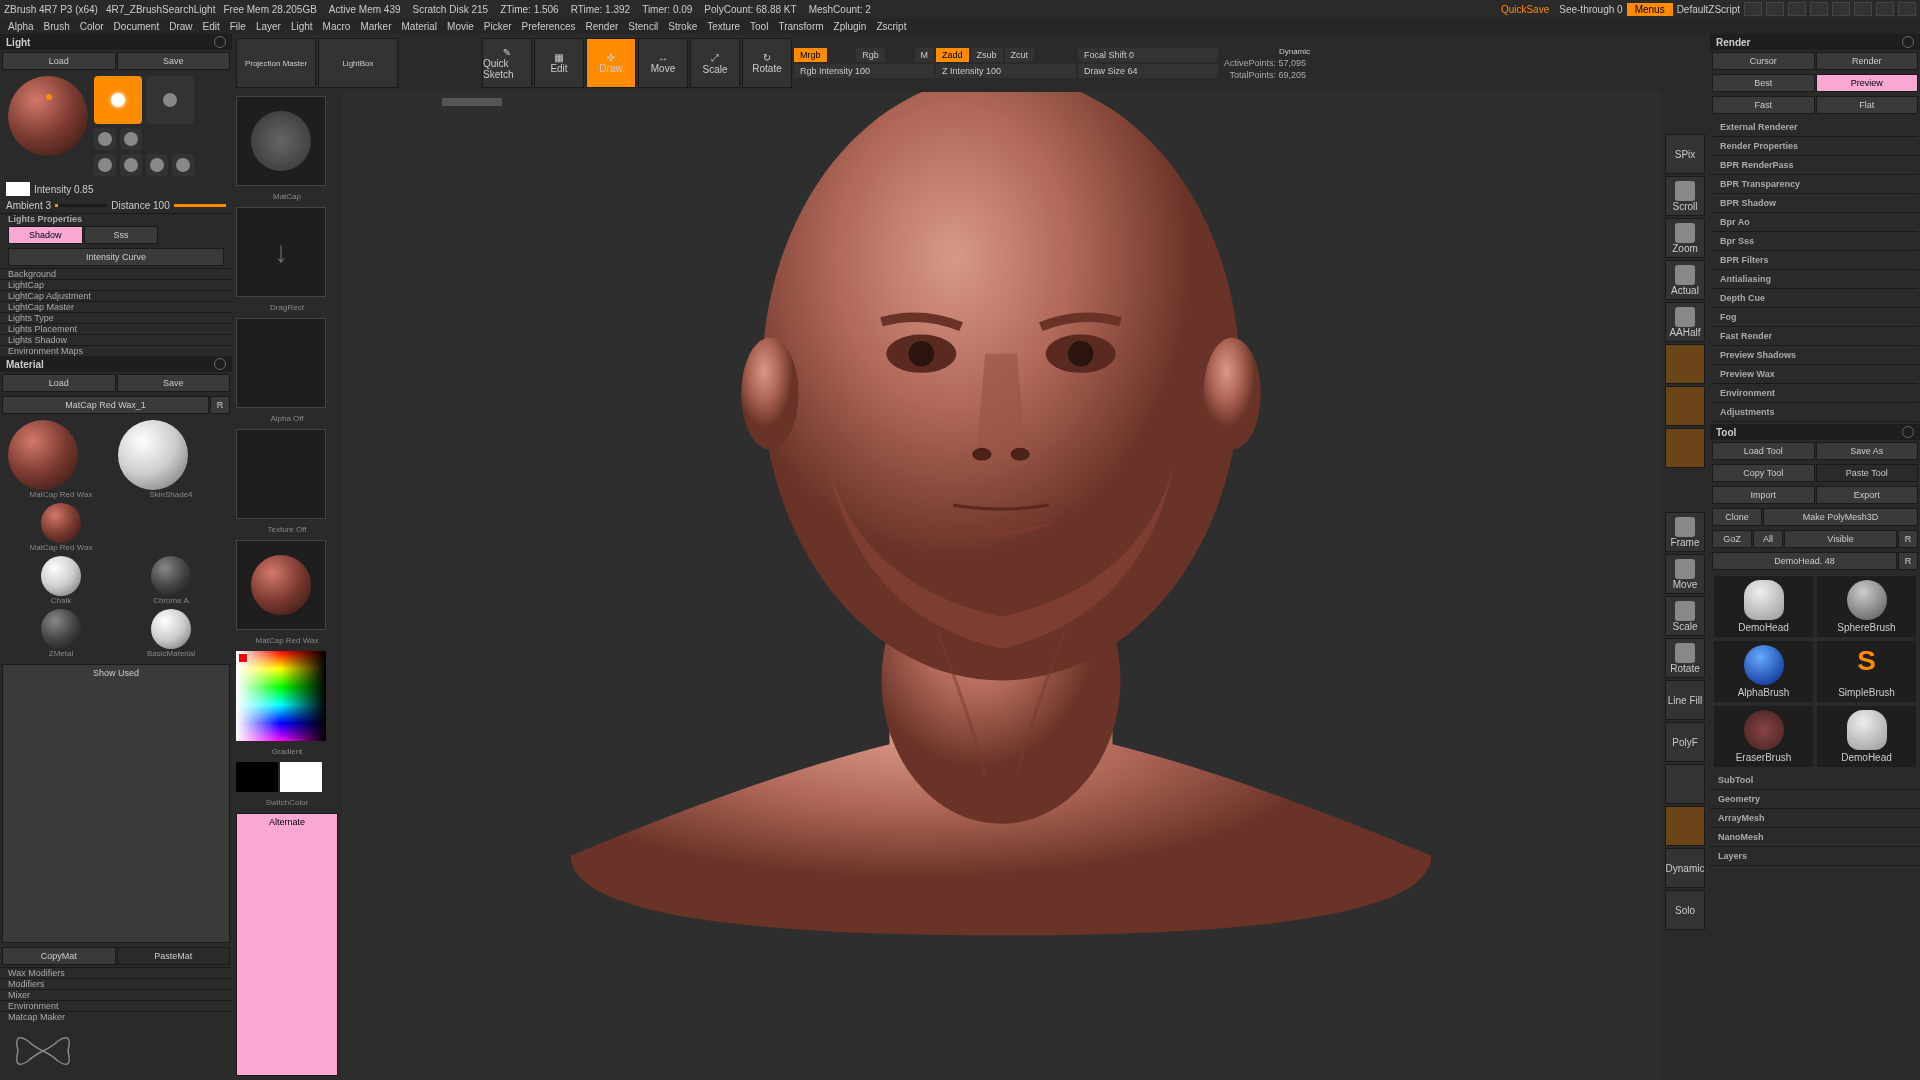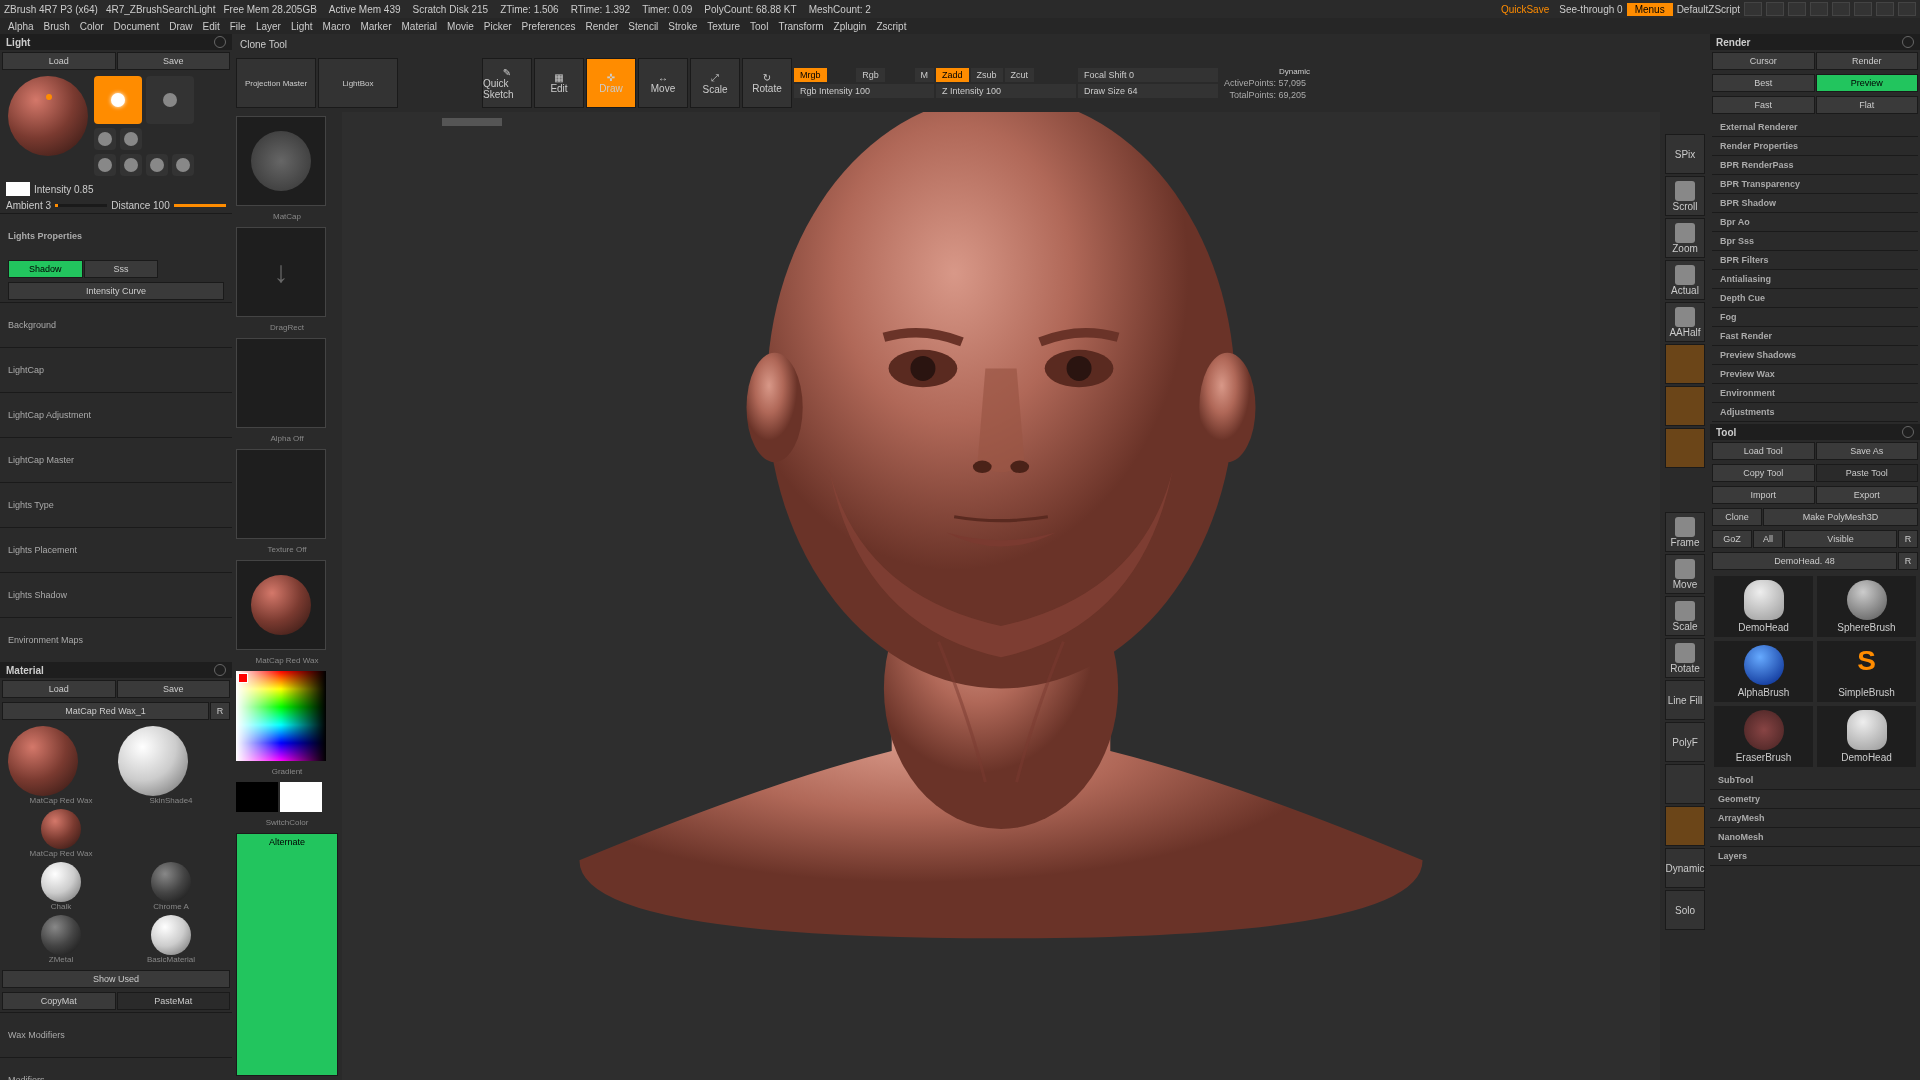--- a/index.html
+++ b/index.html
@@ -24,34 +24,34 @@
 .right-strip { width: 50px; background: #2a2a2a; display: flex; flex-direction: column; align-items: center; padding-top: 100px; gap: 2px; }
 .right-panel { width: 210px; background: #2a2a2a; display: flex; flex-direction: column; }
 
 
 .panel-header { background: #1e1e1e; padding: 2px 6px; font-size: 11px; font-weight: bold; color: #ccc; display: flex; justify-content: space-between; align-items: center; }
 .panel-header .refresh { width: 12px; height: 12px; border: 1px solid #666; border-radius: 50%; }
 
 
 .btn-row { display: flex; gap: 1px; padding: 2px; }
 .btn { flex: 1; background: #3a3a3a; padding: 3px 4px; text-align: center; font-size: 9px; border: 1px solid #1a1a1a; }
-.btn.orange { background: #22c55e; color: #000; }
+.btn.orange { background: #f9a8d4; color: #000; }
 .btn.dark { background: #2a2a2a; }
 .light-slot { width: 48px; height: 48px; background: #333; border-radius: 4px; display: flex; align-items: center; justify-content: center; }
 .light-slot.active { background: #ff8c00; }
 .light-sphere { width: 80px; height: 80px; border-radius: 50%; background: radial-gradient(circle at 35% 30%, #d4786a, #7a3a30 50%, #2a1410); }
 .light-bulb { width: 14px; height: 14px; border-radius: 50%; background: #888; }
 .light-bulb.on { background: #fff; box-shadow: 0 0 4px #fff; }
 
 .slider-row { display: flex; align-items: center; padding: 2px 6px; gap: 4px; font-size: 9px; }
 .slider-row .swatch { width: 24px; height: 14px; background: #fff; }
 .slider-track { flex: 1; height: 3px; background: #1a1a1a; position: relative; }
 .slider-fill { height: 100%; background: #ff8c00; }
 
-.sub-section { padding: 17px 8px; font-size: 9px; color: #aaa; border-top: 1px solid #1a1a1a; }
+.sub-section { padding: 0 8px; font-size: 9px; color: #aaa; border-top: 1px solid #1a1a1a; }
 .sub-section.bold { font-weight: bold; }
 
 
 .mat-grid { display: grid; grid-template-columns: repeat(2, 1fr); gap: 4px; padding: 4px 8px; }
 .mat-sphere { width: 70px; height: 70px; border-radius: 50%; background: radial-gradient(circle at 35% 30%, #d4786a, #7a3a30 50%, #2a1410); }
 .mat-sphere.white { background: radial-gradient(circle at 35% 30%, #fff, #ccc 50%, #666); }
 .mat-sphere.small { width: 40px; height: 40px; }
 .mat-sphere.dark { background: radial-gradient(circle at 35% 30%, #888, #444 50%, #111); }
 .mat-label { font-size: 8px; text-align: center; color: #888; }
 
@@ -287,23 +287,20 @@
     <div class="sub-section">Modifiers</div>
     <div class="sub-section">Mixer</div>
     <div class="sub-section">Environment</div>
     <div class="sub-section">Matcap Maker</div>
     <svg width="70" height="50" style="margin:4px 8px;">
       <path d="M10 25 Q 5 5 20 15 Q 25 20 35 25 Q 45 20 50 15 Q 65 5 60 25 Q 65 45 50 35 Q 45 30 35 25 Q 25 30 20 35 Q 5 45 10 25" fill="none" stroke="#888" stroke-width="1.5"></path>
     </svg>
   </div>
 
   <div class="center">
-    <div class="center-header">
-      <span>Clone Tool</span>
-    </div>
     <div class="center-toolbar">
       <div class="tool-btn wide">Projection Master</div>
       <div class="tool-btn wide">LightBox</div>
       <div style="width:80px;"></div>
       <div class="tool-btn">
           <span>✎</span>
           <span>Quick Sketch</span>
         </div>
       <div class="tool-btn">
           <span>▦</span>

